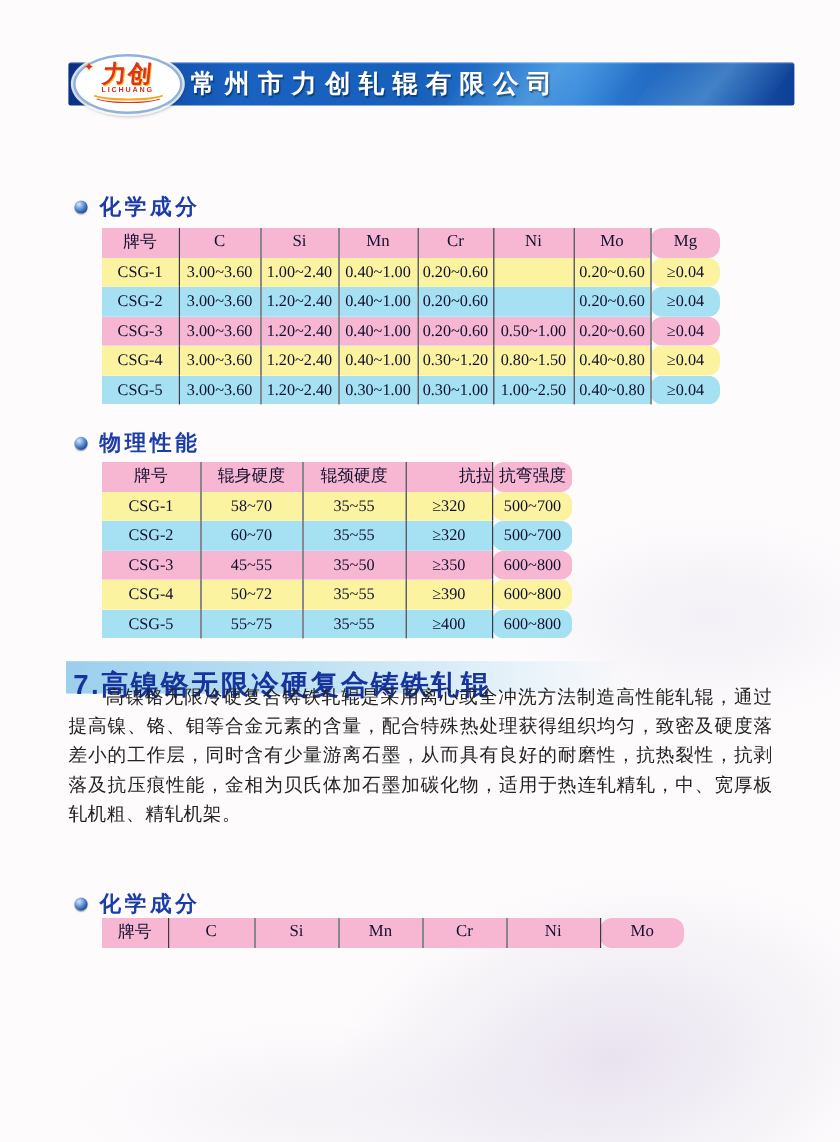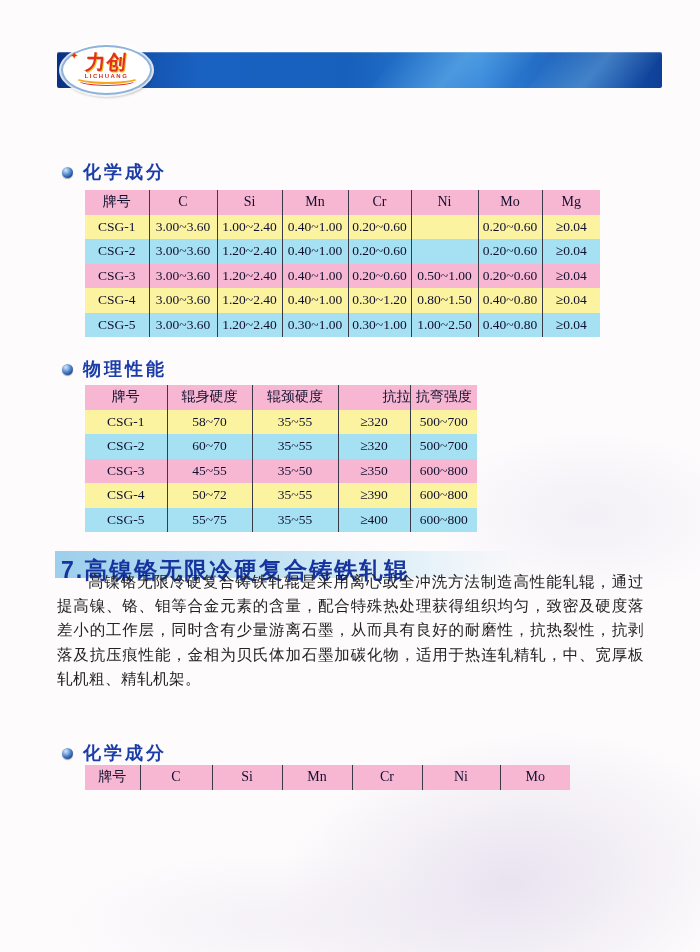--- a/index.html
+++ b/index.html
@@ -82,21 +82,21 @@
   table {
     position:absolute; border-collapse:collapse; table-layout:fixed;
     font-family:"Liberation Serif", serif; color:#10102e;
   }
   th, td {
     text-align:center; vertical-align:middle; padding:0;
     border-right:1.5px solid #3a3a46; font-weight:normal;
     font-size:13.5px; overflow:hidden; white-space:nowrap;
   }
   th { font-size:14px; }
-  th:last-child, td:last-child { border-right:none; }
+  th:last-child, td:last-child { border-right:none;border-radius:10px; }
   tr { height:24.5px; }
   .row-pink  th, .row-pink  td { background:#f7b6d2; }
   .row-yellow td { background:#fbf3a0; }
   .row-cyan   td { background:#a5e1f2;margin-top:44px; }
   #table1 { left:85px; top:190px; width:515px; }
   #table2 { left:85px; top:385px; width:392px; }
   #table3 { left:85px; top:765px; width:485px; }
 
   
   .sec7-heading {
@@ -118,20 +118,21 @@
 
 <div class="page">
 
   <div class="wisp wisp-mid"></div>
   <div class="wisp wisp-bottom"></div>
   <div class="wisp wisp-low"></div>
 
   <div class="banner">
     <div class="streak streak-a"></div>
     <div class="streak streak-b"></div>
+    <div class="company-name">常州市力创轧辊有限公司</div>
     <div class="logo">
       <span class="logo-star">✦</span>
       <span class="logo-text">力创</span>
       <span class="logo-sub">LICHUANG</span>
       <span class="logo-arc"></span>
       <span class="logo-arc2"></span>
     </div>
   </div>
 
   <div class="sec-title" id="title-chem1">

